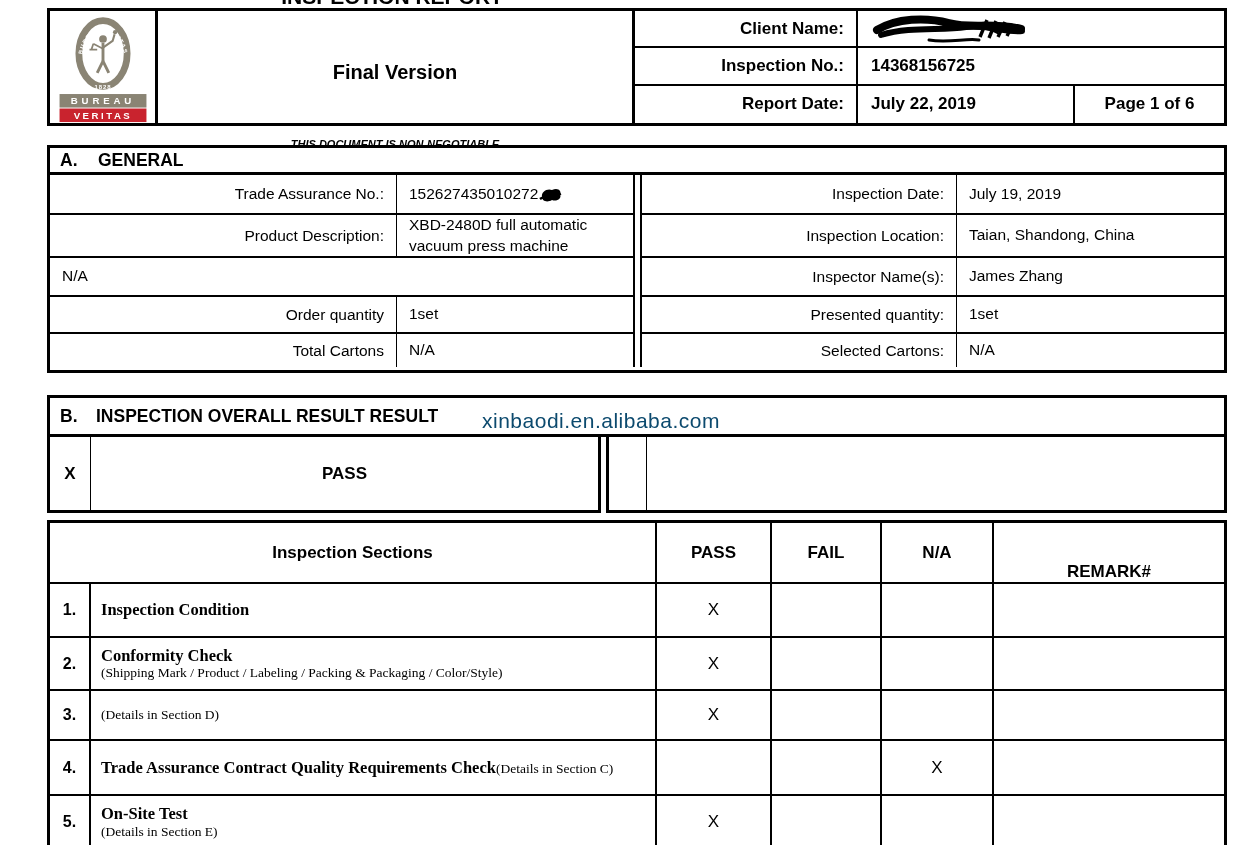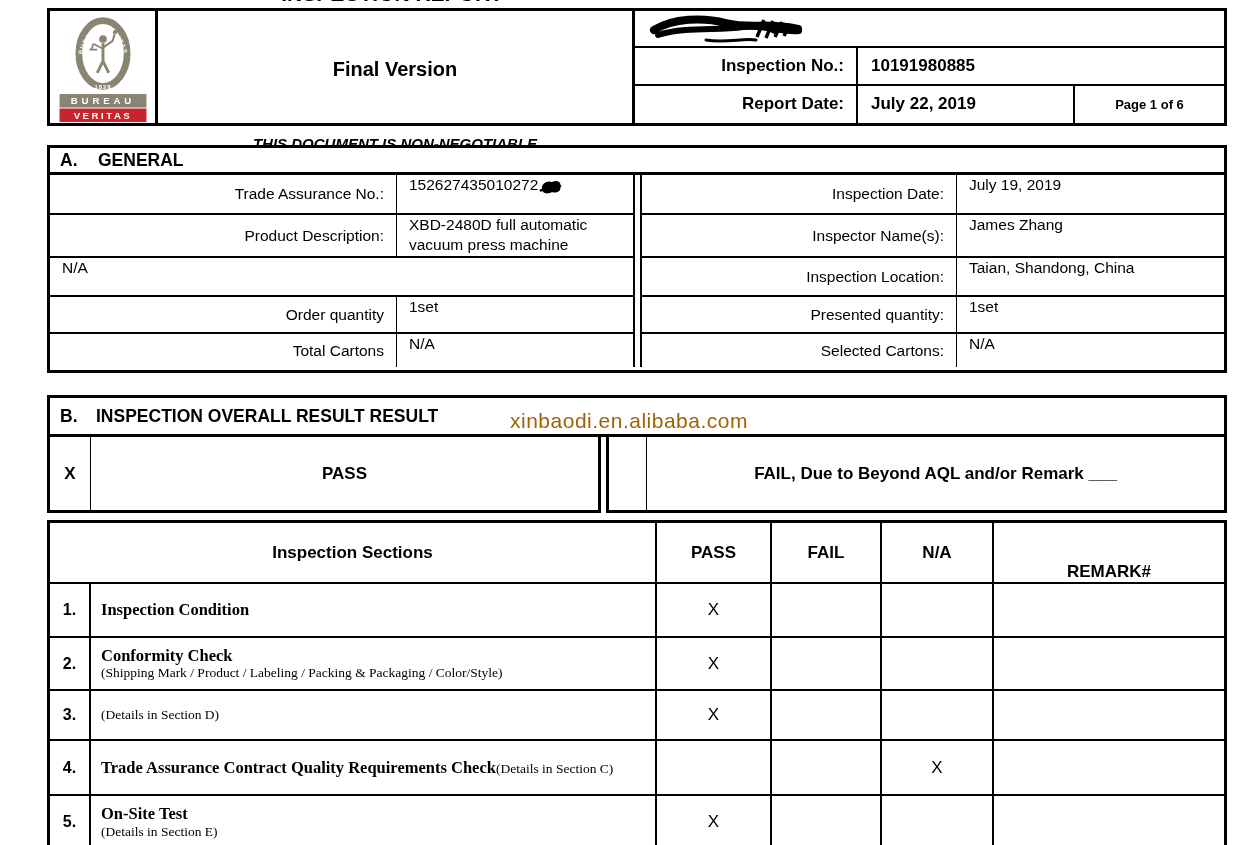--- a/index.html
+++ b/index.html
@@ -8,46 +8,46 @@
     position:relative; width:1241px; height:845px; background:#fff; overflow:hidden;
     font-family:"Liberation Sans", sans-serif; color:#000;
   }
 
   
   .hdr { position:absolute; left:47px; top:8px; width:1180px; height:118px; border:3px solid #000; display:flex; background:#fff; }
   .logo-cell { flex:0 0 108px; border-right:3px solid #000; display:flex; align-items:center; justify-content:center; }
   .title-cell { flex:0 0 477px; border-right:3px solid #000; display:flex; flex-direction:column; align-items:center; justify-content:center; text-align:center;gap:39px; }
   .title-l1 { font-size:21px; font-weight:bold; }
   .title-l2 { font-size:20px; font-weight:bold; margin-top:13px; }
-  .title-l3 { font-size:15px; font-weight:bold; font-style:italic; margin-top:15px; }
+  .title-l3 { font-size:11px; font-weight:bold; font-style:italic; margin-top:15px; }
   .meta-cell { flex:1 1 auto; display:grid; grid-template-rows:1fr 1fr 1fr; }
   .meta-row { display:flex; align-items:center; border-bottom:2px solid #000; }
   .meta-row:last-child { border-bottom:none; }
   .meta-label { flex:0 0 223px; text-align:right; padding-right:12px; font-weight:bold; font-size:17px; border-right:2px solid #000; align-self:stretch; display:flex; align-items:center; justify-content:flex-end; }
   .meta-value { flex:1 1 auto; padding-left:13px; font-weight:bold; font-size:17px; display:flex; align-items:center; align-self:stretch; }
-  .page-cell { flex:0 0 151px; border-left:2px solid #000; align-self:stretch; display:flex; align-items:center; justify-content:center; font-weight:bold; font-size:13px; }
+  .page-cell { flex:0 0 151px; border-left:2px solid #000; align-self:stretch; display:flex; align-items:center; justify-content:center; font-weight:bold; font-size:17px; }
 
   
   .sec-a { position:absolute; left:47px; top:145px; width:1180px; height:228px; border:3px solid #000; background:#fff; }
   .sec-head { height:27px; border-bottom:3px solid #000; display:flex; align-items:center; padding-left:10px; font-weight:bold; font-size:17.5px; }
   .sec-head .ltr { display:inline-block; width:38px; }
   .a-body { display:flex; height:192px; }
   .a-half { display:grid; grid-template-rows:40px 43px 39px 37px 1fr; }
   .a-left  { flex:0 0 585px; border-right:2px solid #000; }
   .a-gap   { flex:0 0 5px; }
   .a-right { flex:1 1 auto; border-left:2px solid #000; }
   .a-row { display:flex; border-bottom:2px solid #000; }
   .a-row:last-child { border-bottom:none; }
   .a-label { text-align:right; padding-right:12px; font-size:15.5px; border-right:1.5px solid #000; display:flex; align-items:center; justify-content:flex-end; }
   .a-left  .a-label { flex:0 0 347px; }
   .a-right .a-label { flex:0 0 315px; }
-  .a-value { flex:1 1 auto; padding-left:12px; padding-right:6px; font-size:15.5px; display:flex; align-items:flex-start; line-height:1.3; }
-
-  
-  .watermark { position:absolute; left:510px; top:409px; font-size:21px; color:#a16207; letter-spacing:0.5px; z-index:30; pointer-events:none; }
+  .a-value { flex:1 1 auto; padding-left:12px; padding-right:6px; font-size:15.5px; display:flex; align-items:center; line-height:1.3; }
+
+  
+  .watermark { position:absolute; left:482px; top:409px; font-size:21px; color:#0c4a6e; letter-spacing:0.5px; z-index:30; pointer-events:none; }
 
   
   .sec-b-head { position:absolute; left:47px; top:395px; width:1180px; height:42px; border:3px solid #000; display:flex; align-items:center; padding-left:10px; font-weight:bold; font-size:17.5px; background:#fff; }
   .sec-b-head .ltr { display:inline-block; width:36px; }
 
   .overall-left  { position:absolute; left:47px;  top:434px; width:554px; height:79px; border:3px solid #000; display:flex; background:#fff; }
   .overall-right { position:absolute; left:606px; top:434px; width:621px; height:79px; border:3px solid #000; display:flex; background:#fff; }
   .chk-cell { flex:0 0 41px; border-right:1.5px solid #000; display:flex; align-items:center; justify-content:center; font-size:17px; font-weight:bold; }
   .overall-right .chk-cell { flex:0 0 38px; font-weight:normal; }
   .overall-label { flex:1 1 auto; display:flex; align-items:center; justify-content:center; font-weight:bold; font-size:17px; }
@@ -101,33 +101,34 @@
     </div>
 
     <div class="title-cell">
       <div class="title-l1">INSPECTION REPORT-</div>
       <div class="title-l2">Final Version</div>
       <div class="title-l3">THIS DOCUMENT IS NON-NEGOTIABLE</div>
     </div>
 
     <div class="meta-cell">
       <div class="meta-row">
+        <div class="meta-label">Client Name:</div>
         <div class="meta-value">
           <svg width="160" height="30" viewBox="0 0 160 30">
             <path d="M6 16 C25 4 55 3 78 9 C100 15 122 8 150 15" stroke="#000" stroke-width="8" fill="none" stroke-linecap="round"></path>
             <path d="M10 21 C40 12 70 17 95 13 C115 10 135 19 151 17" stroke="#000" stroke-width="6" fill="none" stroke-linecap="round"></path>
             <path d="M70 8 C88 20 108 6 128 18" stroke="#000" stroke-width="5" fill="none"></path>
             <path d="M116 6 L109 23 M125 7 L118 24 M134 8 L127 23 M142 10 L136 22" stroke="#000" stroke-width="3.4" fill="none"></path>
             <path d="M58 26 C78 29 96 24 108 26" stroke="#000" stroke-width="3" fill="none" stroke-linecap="round"></path>
           </svg>
         </div>
       </div>
       <div class="meta-row">
         <div class="meta-label">Inspection No.:</div>
-        <div class="meta-value">10191980885</div>
+        <div class="meta-value">14368156725</div>
       </div>
       <div class="meta-row">
         <div class="meta-label">Report Date:</div>
         <div class="meta-value">July 22, 2019</div>
         <div class="page-cell">Page 1 of 6</div>
       </div>
     </div>
   </div>
 
   <div class="sec-a">
@@ -166,26 +167,26 @@
       </div>
 
       <div class="a-gap"></div>
 
       <div class="a-half a-right">
         <div class="a-row">
           <div class="a-label">Inspection Date:</div>
           <div class="a-value">July 19, 2019</div>
         </div>
         <div class="a-row">
+          <div class="a-label">Inspection Location:</div>
+          <div class="a-value">Taian, Shandong, China</div>
+        </div>
+        <div class="a-row">
           <div class="a-label">Inspector Name(s):</div>
           <div class="a-value">James Zhang</div>
-        </div>
-        <div class="a-row">
-          <div class="a-label">Inspection Location:</div>
-          <div class="a-value">Taian, Shandong, China</div>
         </div>
         <div class="a-row">
           <div class="a-label">Presented quantity:</div>
           <div class="a-value">1set</div>
         </div>
         <div class="a-row">
           <div class="a-label">Selected Cartons:</div>
           <div class="a-value">N/A</div>
         </div>
       </div>
@@ -198,21 +199,20 @@
     <span class="ltr">B.</span>
     <span>INSPECTION OVERALL RESULT RESULT</span>
   </div>
 
   <div class="overall-left">
     <div class="chk-cell">X</div>
     <div class="overall-label">PASS</div>
   </div>
   <div class="overall-right">
     <div class="chk-cell"></div>
-    <div class="overall-label">FAIL, Due to Beyond AQL and/or Remark ___</div>
   </div>
 
   <div class="b-table">
 
     <div class="tcell th th-sections">Inspection Sections</div>
     <div class="tcell th">PASS</div>
     <div class="tcell th">FAIL</div>
     <div class="tcell th">N/A</div>
     <div class="tcell th last">REMARK#</div>
 

